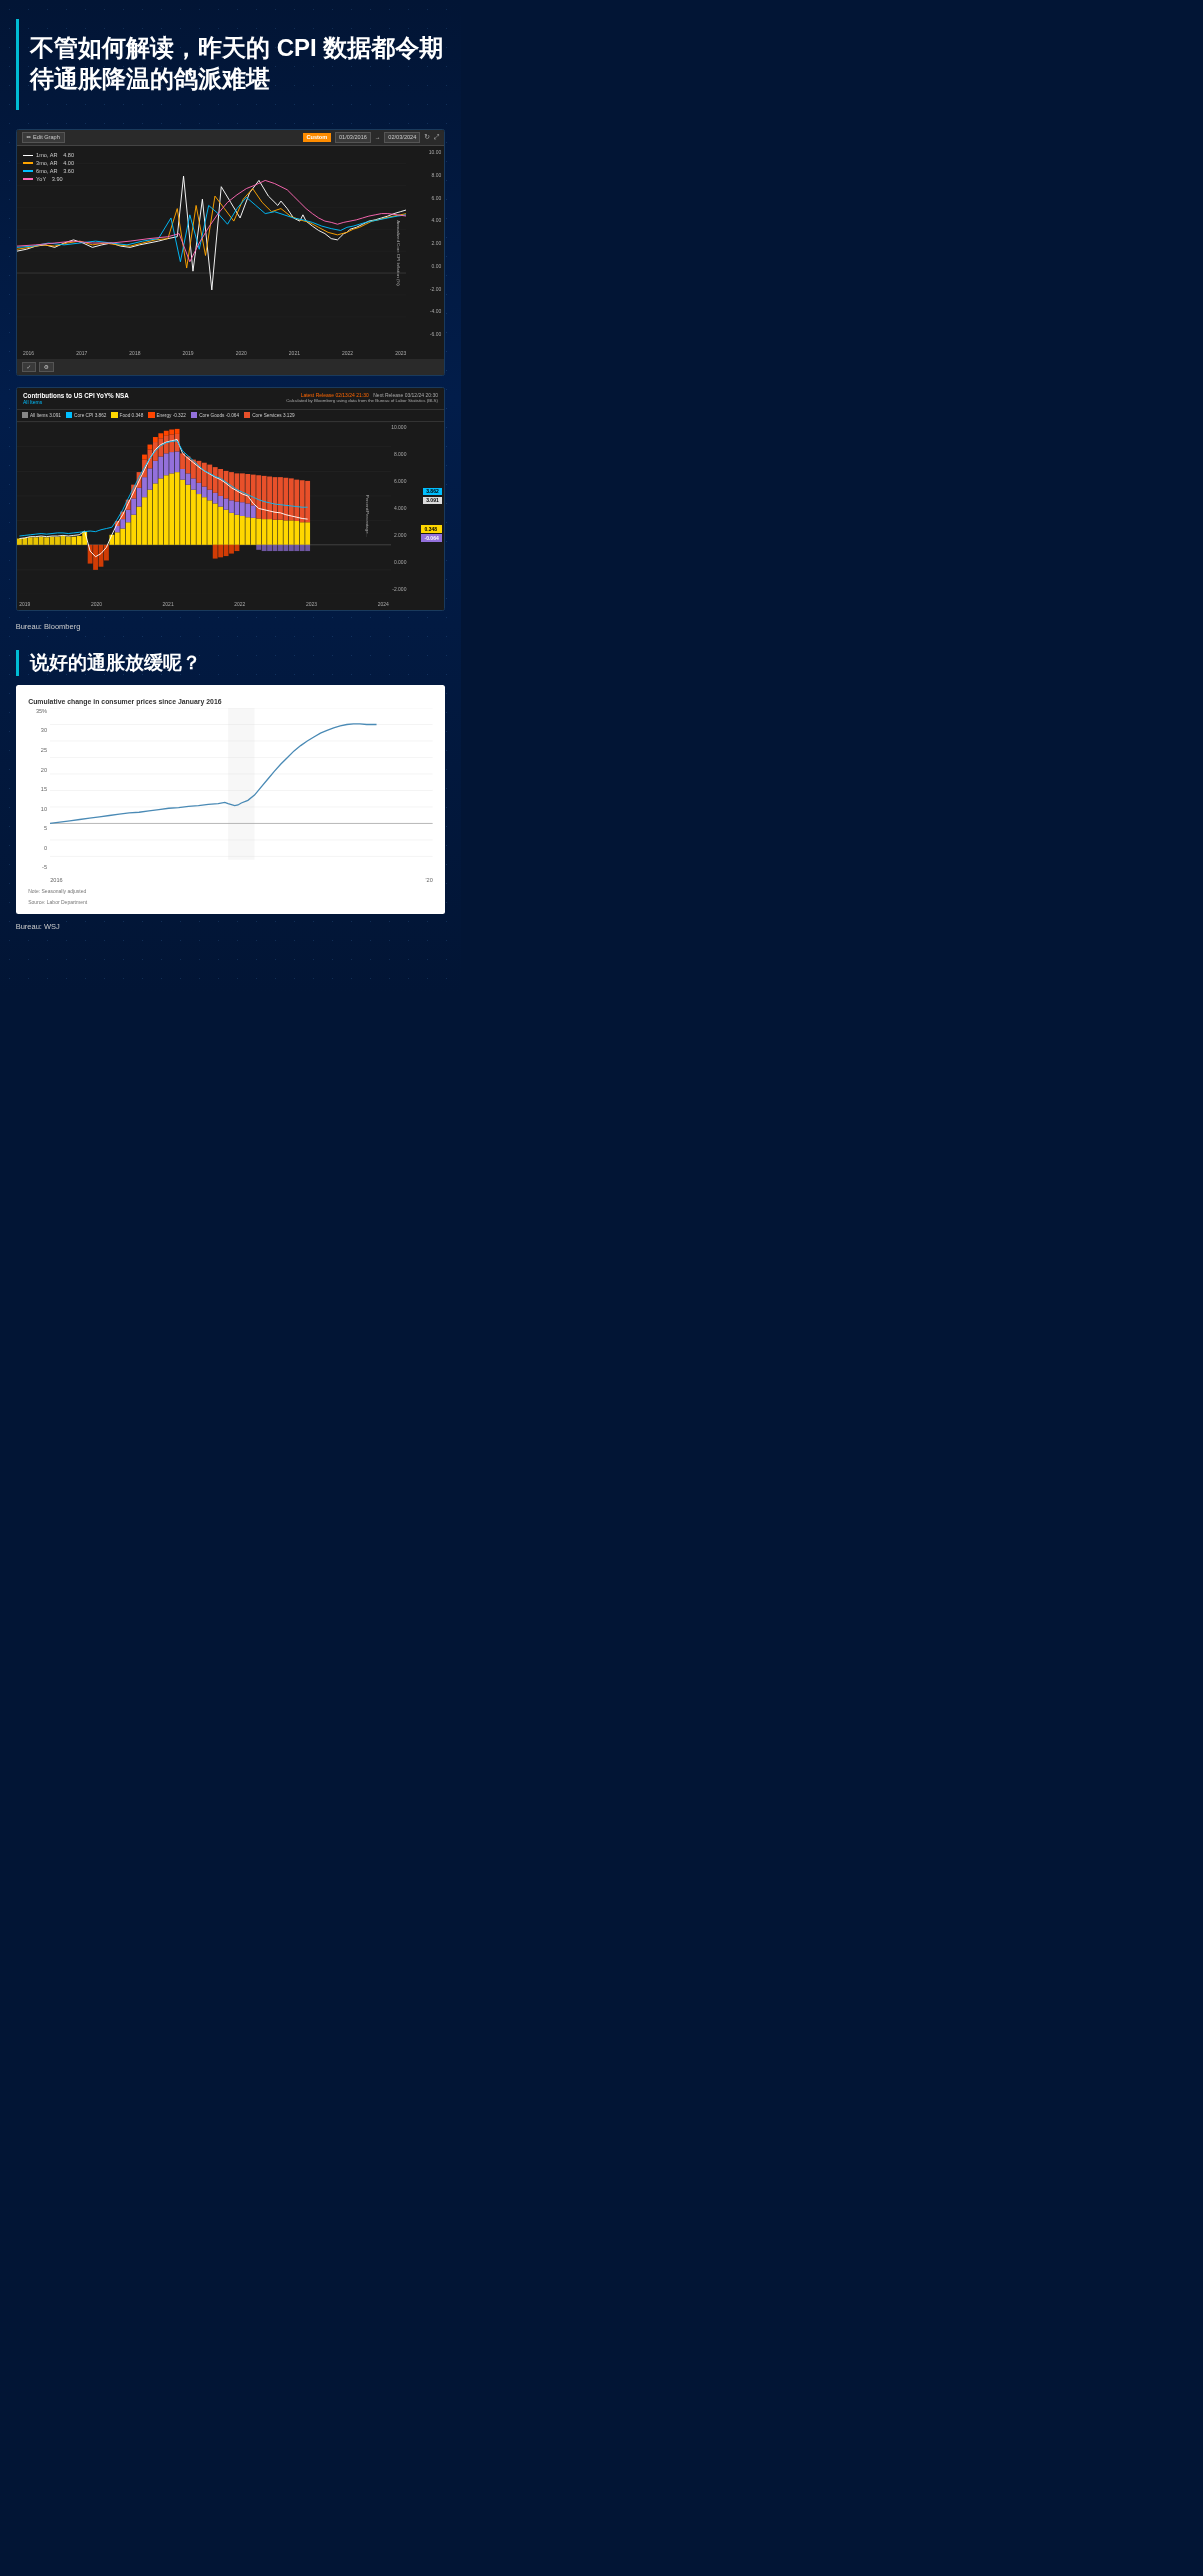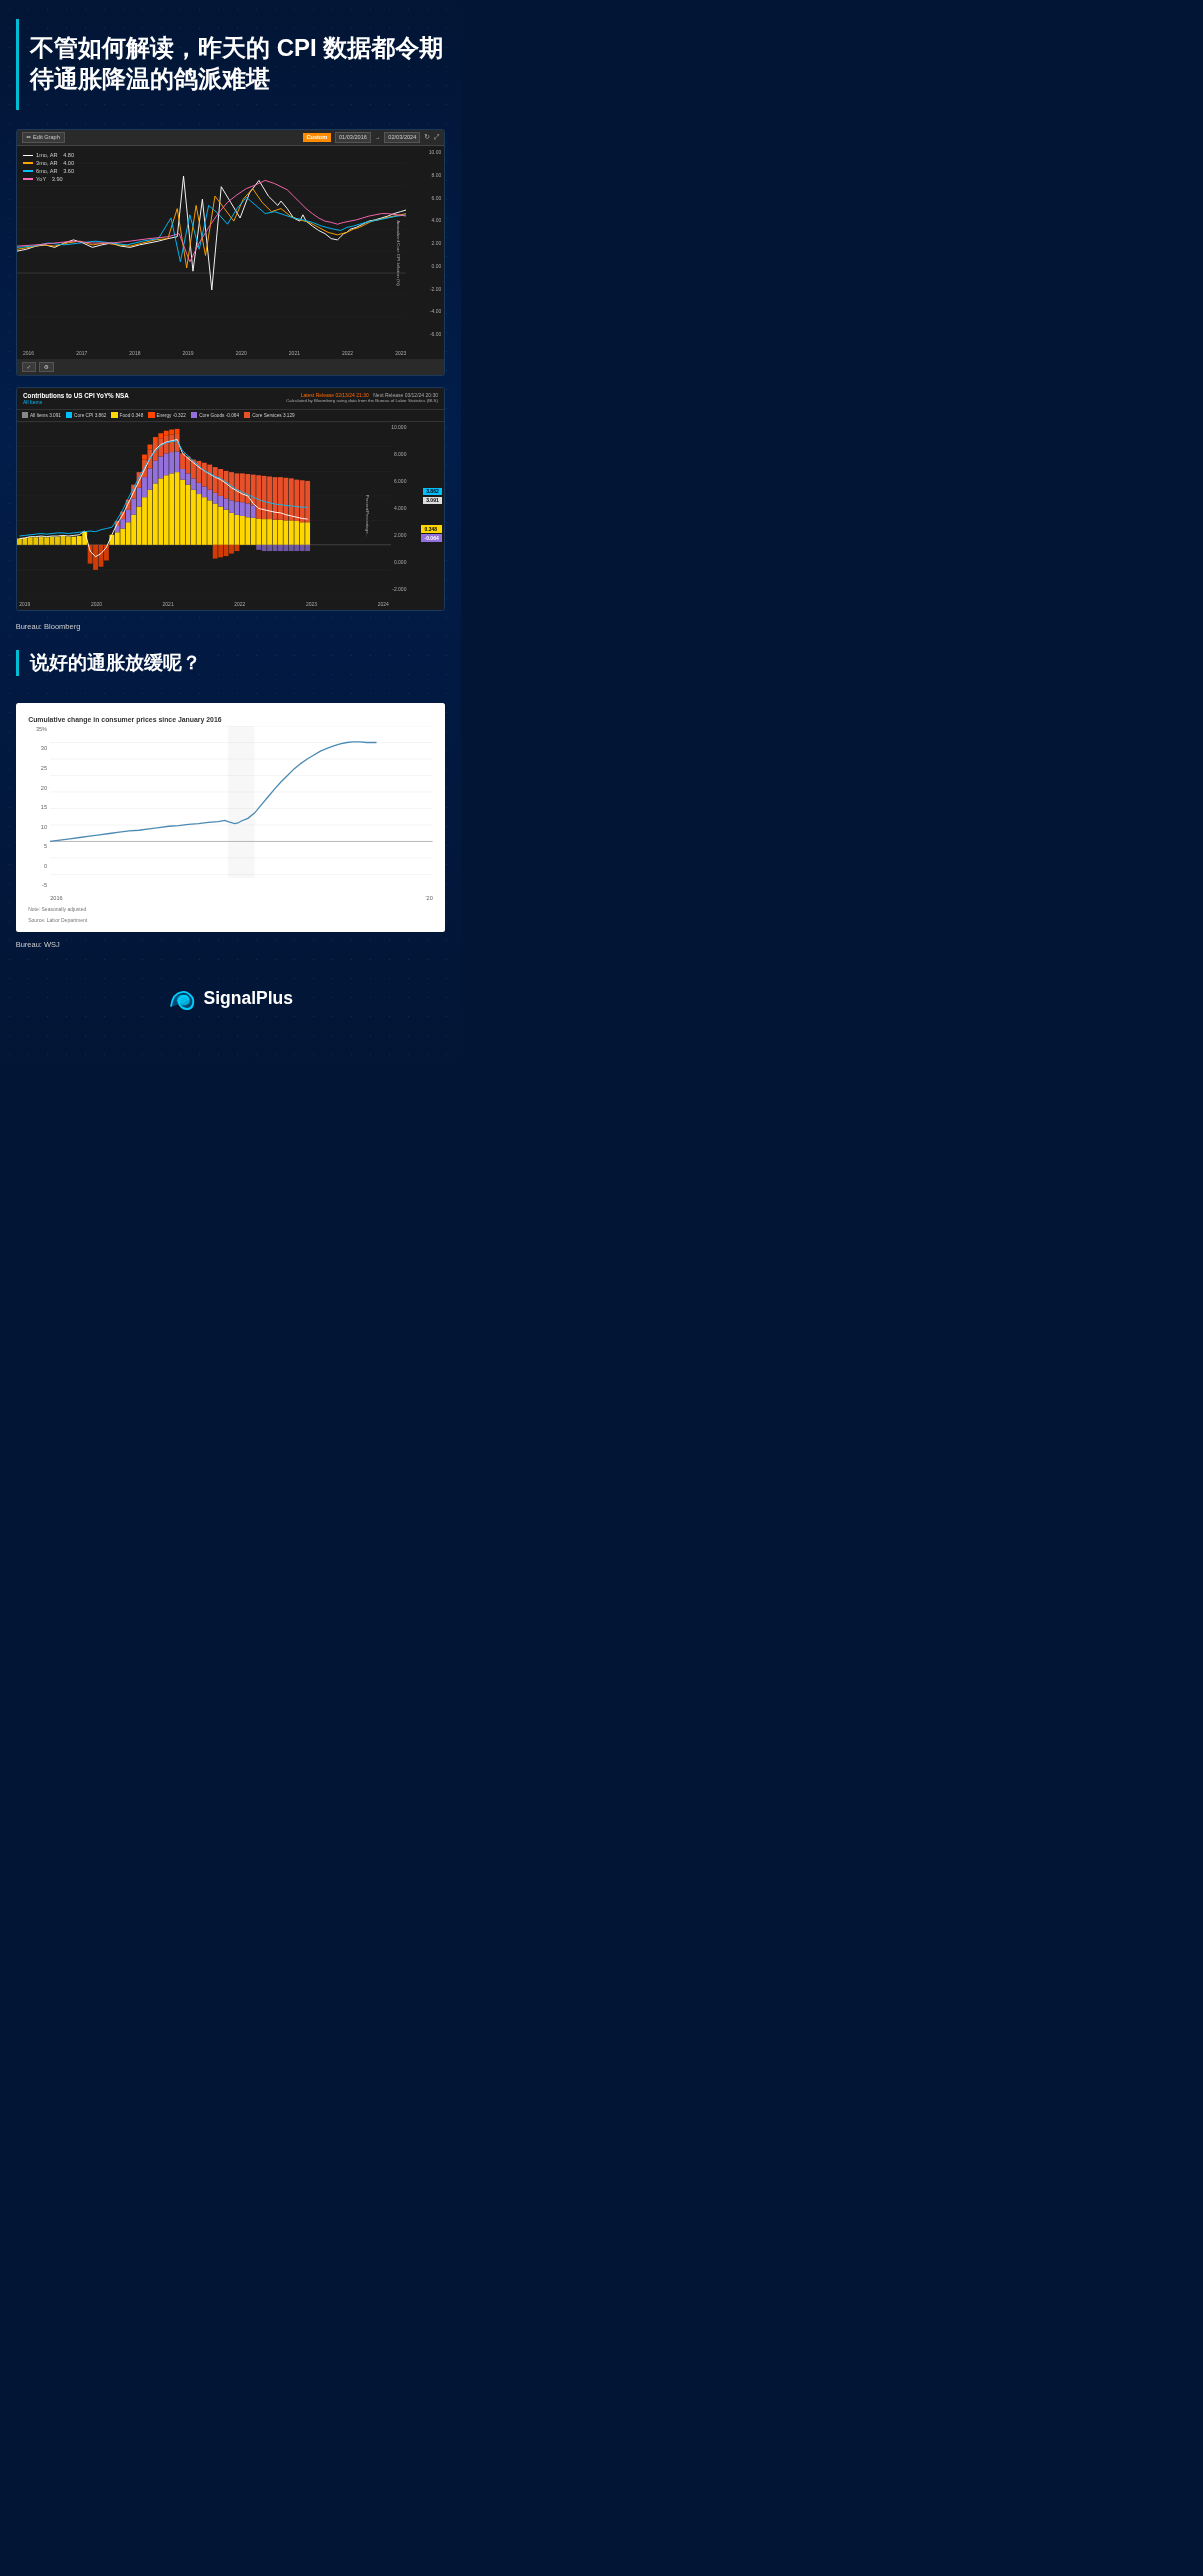--- a/index.html
+++ b/index.html
@@ -245,21 +245,21 @@
     .source-text {
       font-size: 7.5px;
       color: #cccccc;
       margin: 5px 0 19px 0;
     }
 
     
     .section-title {
       border-left: 3.1px solid #00bcd4;
       padding-left: 11.3px;
-      margin-bottom: 27px;
+      margin-bottom: 9px;
     }
 
     .section-heading {
       font-size: 19px;
       font-weight: 900;
       color: #ffffff;
     }
 
     
     .wsj-chart {
@@ -754,26 +754,16 @@
           <span>'20</span>
         </div>
       </div>
 
       <div class="wsj-note">Note: Seasonally adjusted</div>
       <div class="wsj-note">Source: Labor Department</div>
     </div>
 
     <div class="source-text">Bureau: WSJ</div>
 
-    <div class="footer">
-
-      <svg class="logo-icon" viewBox="0 0 45 38">
-        <path d="M5,30 Q8,10 22,8 Q30,6 38,15 Q42,20 40,28 Q38,34 32,35 Q25,36 20,30 Q16,26 18,20 Q20,14 26,14 Q31,14 32,19" fill="none" stroke="#00d4ff" stroke-width="3" stroke-linecap="round"></path>
-        <path d="M5,32 Q8,12 22,10 Q30,8 39,17 Q43,22 41,30 Q39,36 33,37 Q26,38 21,32 Q17,28 19,22 Q21,16 27,16 Q32,16 33,21" fill="#00bfff" opacity="0.3"></path>
-        <ellipse cx="22" cy="19" rx="8" ry="7" fill="#00bfff" opacity="0.5"></ellipse>
-        <path d="M14,22 Q18,12 27,13 Q33,13 35,20 Q36,25 31,28 Q26,31 20,28 Q14,25 14,22Z" fill="#00d4ff" opacity="0.7"></path>
-      </svg>
-      <span class="logo-text">SignalPlus</span>
-    </div>
 
   </div>
 </div>
 
 
 </body></html>

